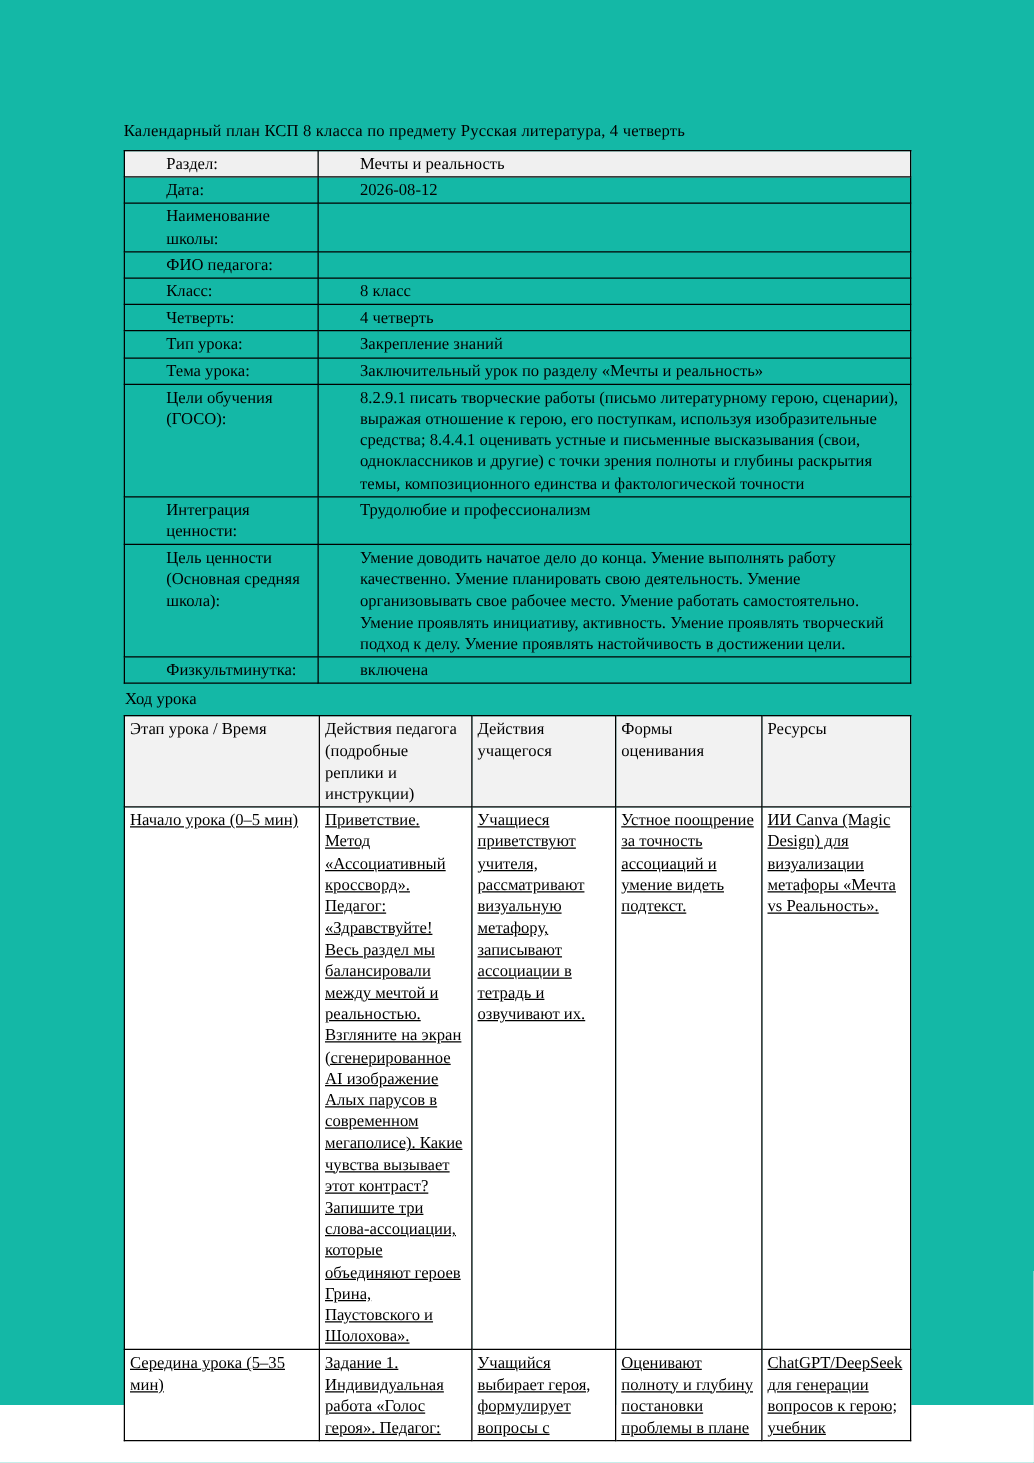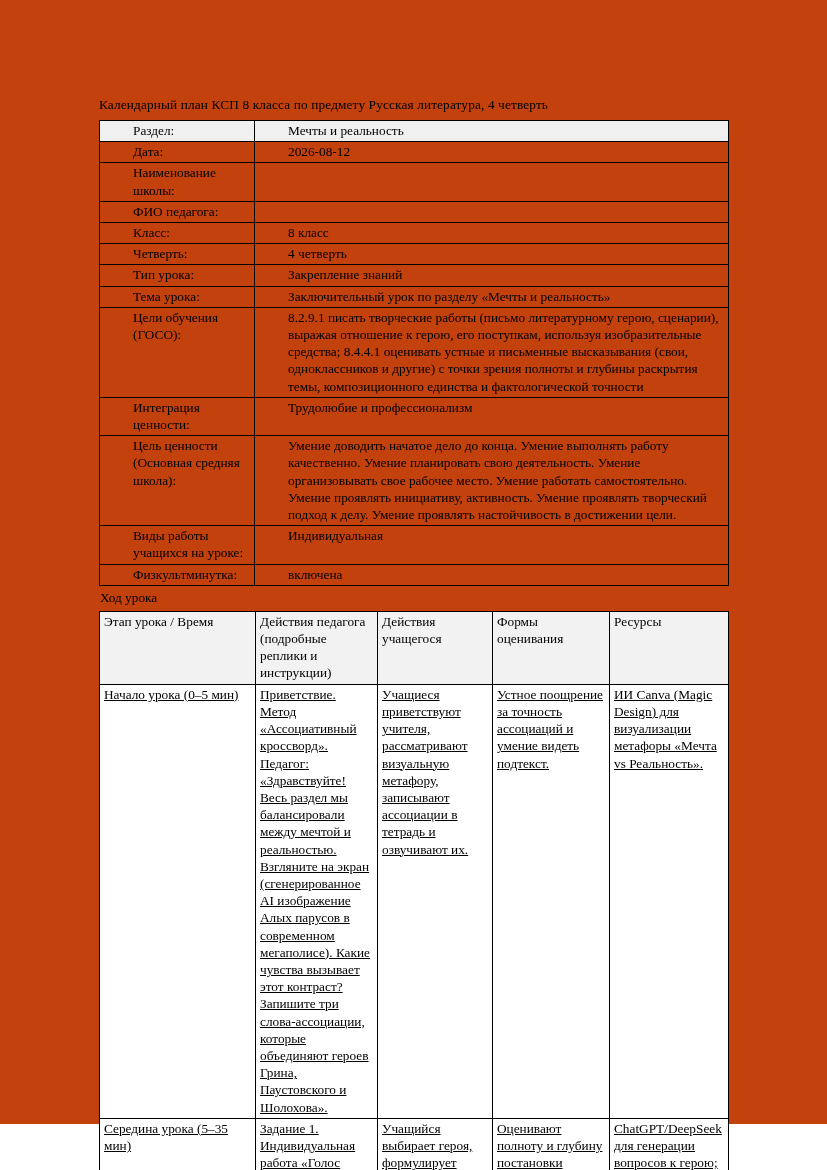--- a/index.html
+++ b/index.html
@@ -15,21 +15,21 @@
     font-family: "Liberation Serif", "DejaVu Serif", serif;
     color: #000000;
     -webkit-font-smoothing: antialiased;
   }
   .page {
     position: relative;
     width: 827px;
     height: 1124px;
     box-sizing: border-box;
     padding: 96px 96px 0 99px;
-    background: #c2410c;
+    background: #14b8a6;
   }
   .doc-title {
     font-size: 13.3px;
     line-height: 17px;
     margin: 0 0 7px 0;
     white-space: nowrap;
     letter-spacing: 0.01em;
   }
   .section-caption {
     font-size: 13.3px;
@@ -123,24 +123,20 @@
       </tr>
       <tr>
         <td class="lbl">Интеграция ценности:</td>
         <td class="val">Трудолюбие и профессионализм</td>
       </tr>
       <tr>
         <td class="lbl">Цель ценности (Основная средняя школа):</td>
         <td class="val">Умение доводить начатое дело до конца. Умение выполнять работу качественно. Умение планировать свою деятельность. Умение организовывать свое рабочее место. Умение работать самостоятельно. Умение проявлять инициативу, активность. Умение проявлять творческий подход к делу. Умение проявлять настойчивость в достижении цели.</td>
       </tr>
       <tr>
-        <td class="lbl">Виды работы учащихся на уроке:</td>
-        <td class="val">Индивидуальная</td>
-      </tr>
-      <tr>
         <td class="lbl">Физкультминутка:</td>
         <td class="val">включена</td>
       </tr>
     </tbody>
   </table>
 
   <div class="section-caption">Ход урока</div>
 
   <table class="doc-table" id="flow-table">
     <colgroup>

